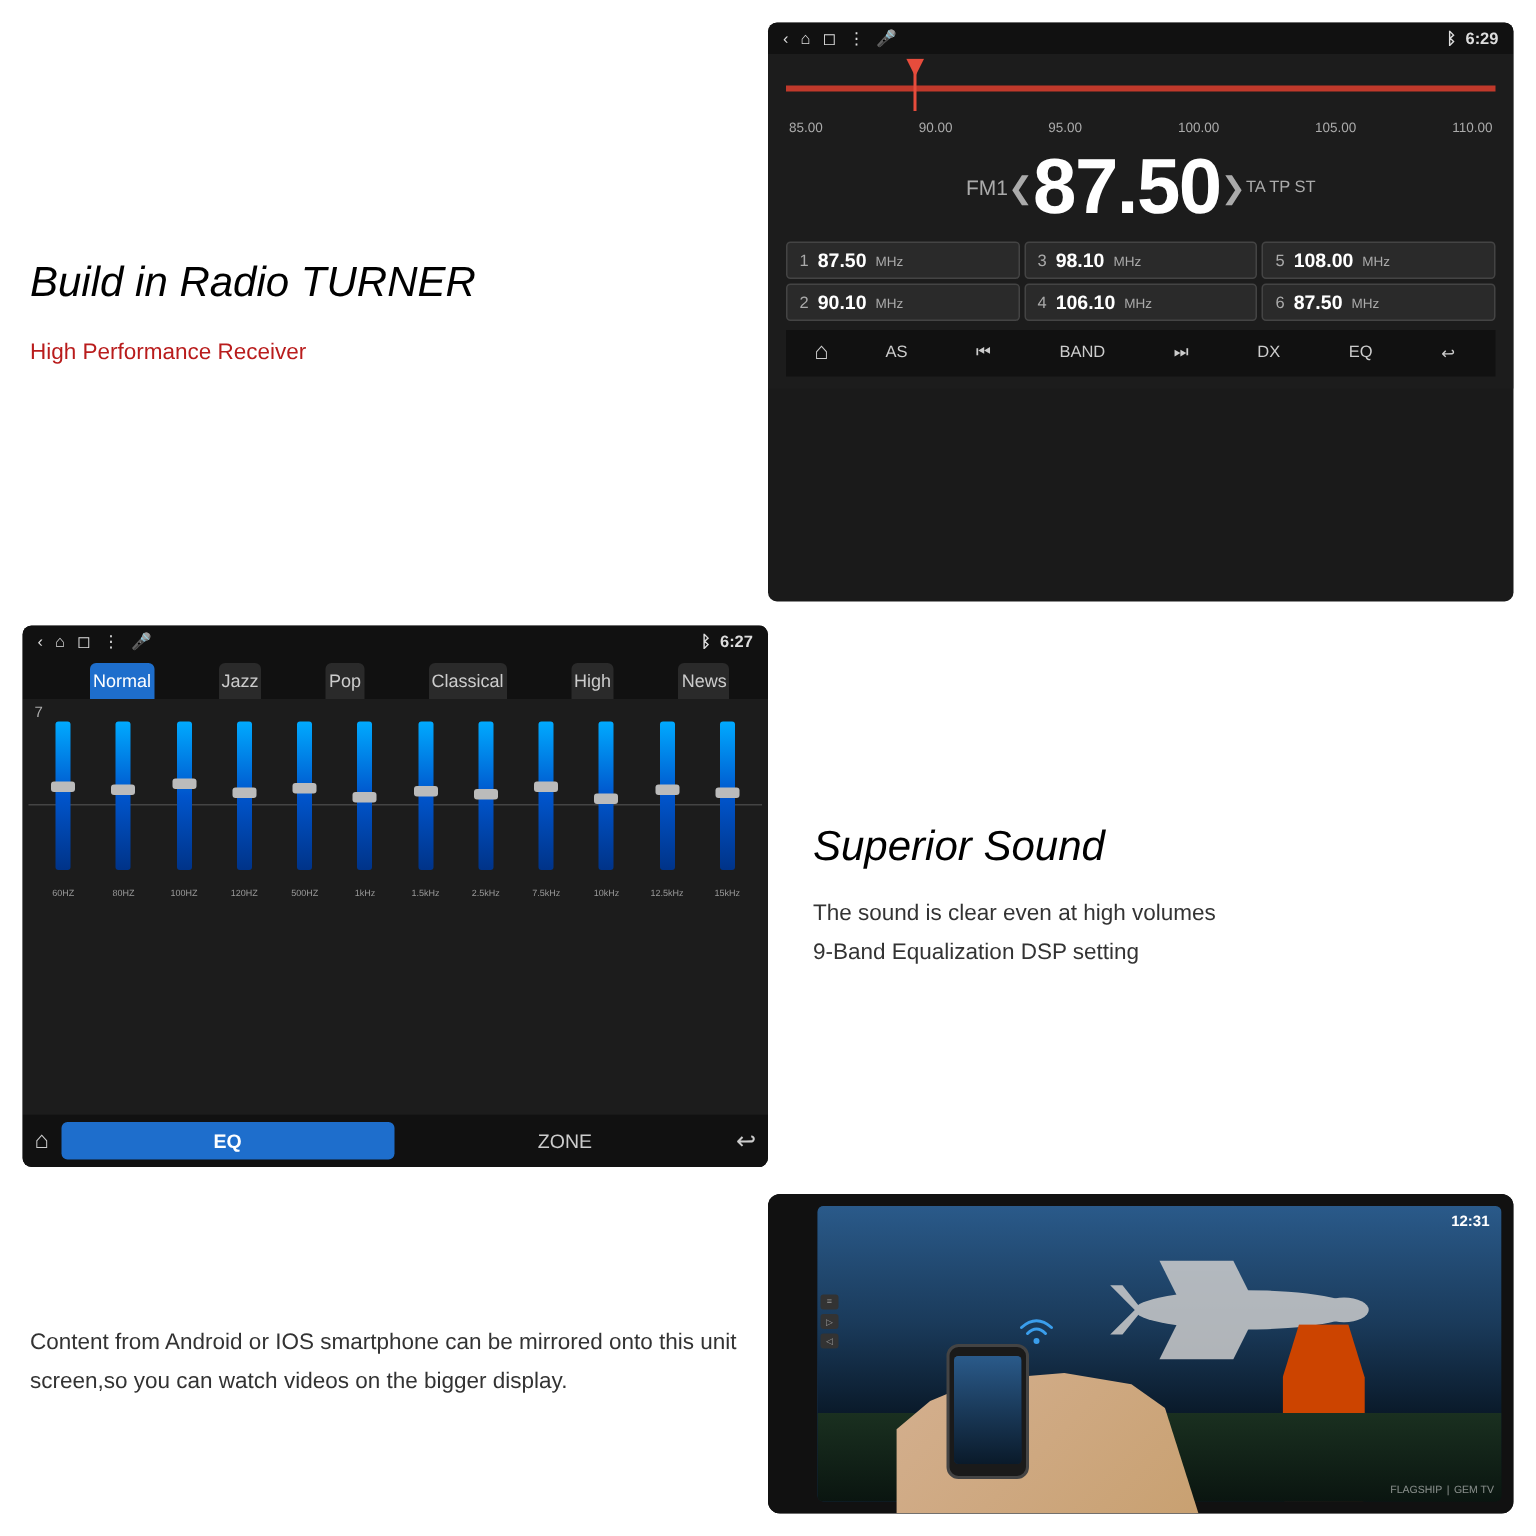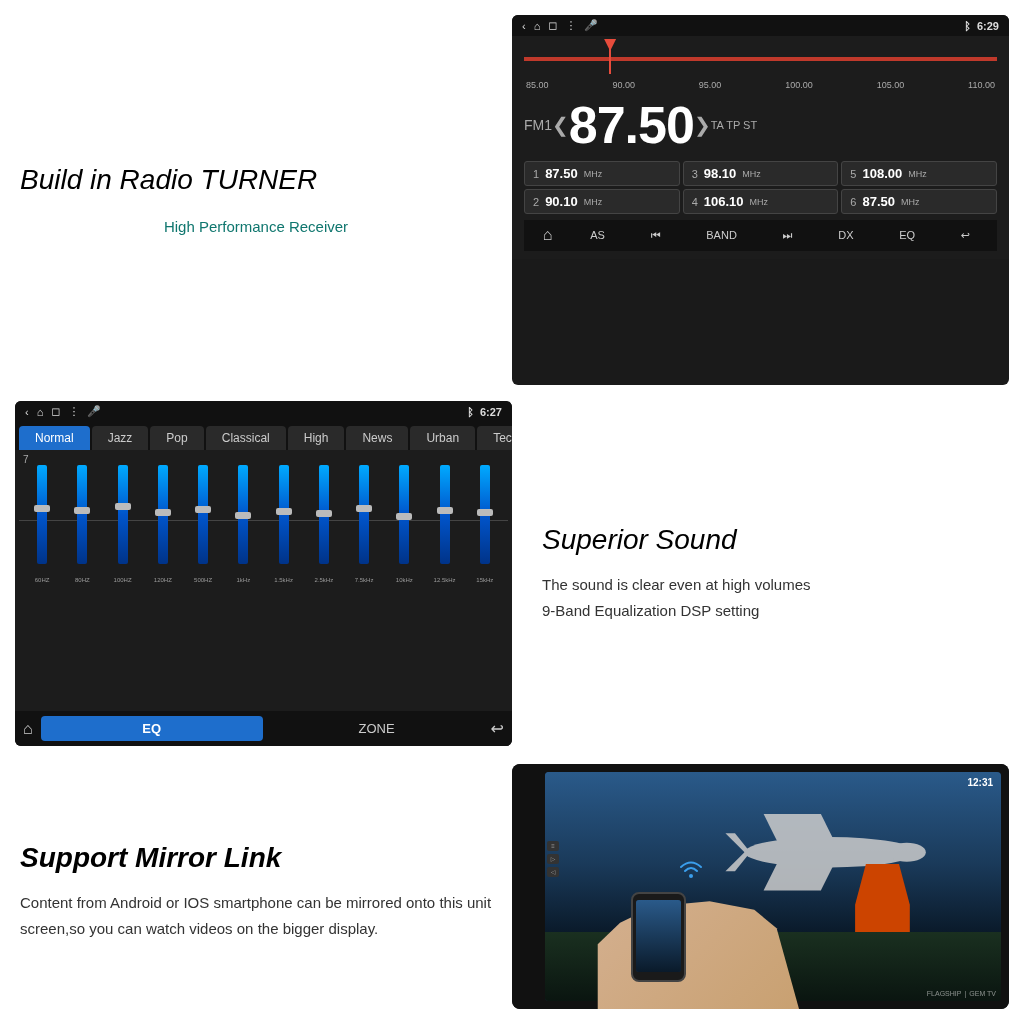--- a/index.html
+++ b/index.html
@@ -28,23 +28,22 @@
     }
     .radio-text h2 {
       font-size: 28px;
       font-weight: 400;
       font-style: italic;
       margin-bottom: 18px;
       font-family: Arial Black, Arial, sans-serif;
     }
     .radio-text p {
       font-size: 15px;
-      color: #0f766e;
+      color: #b91c1c;
       line-height: 1.7;
-      text-align: center;
     }
 
     .radio-screen {
       background: #1a1a1a;
       border-radius: 6px;
       margin: 15px 15px 15px 0;
       padding: 0;
       overflow: hidden;
       position: relative;
     }
@@ -114,21 +113,21 @@
       left: -5px;
       width: 12px;
       height: 12px;
       background: #e74c3c;
       clip-path: polygon(50% 100%, 0 0, 100% 0);
     }
 
     .tuner-main {
       display: flex;
       align-items: center;
-      justify-content: flex-start;
+      justify-content: center;
       margin: 5px 0;
     }
     .tuner-band {
       color: #aaa;
       font-size: 14px;
     }
     .tuner-freq-display {
       font-size: 52px;
       font-weight: bold;
       color: #fff;
@@ -200,26 +199,27 @@
       flex-direction: column;
     }
 
     .eq-tabs {
       display: flex;
       gap: 2px;
       padding: 4px 4px 0;
       background: #111;
     }
     .eq-tab {
-      padding: 5px 16px;
+      padding: 5px 2px;
       font-size: 12px;
       color: #ccc;
       border-radius: 4px 4px 0 0;
       background: #2a2a2a;
       cursor: pointer;
+      margin-left: 41px;
     }
     .eq-tab.active {
       background: #1e6ecc;
       color: #fff;
     }
 
     .eq-body {
       flex: 1;
       display: flex;
       flex-direction: column;
@@ -516,21 +516,20 @@
     </div>
   </div>
 
   <div class="sound-text">
     <h2>Superior Sound</h2>
     <p>The sound is clear even at high volumes</p>
     <p>9-Band Equalization DSP setting</p>
   </div>
 
   <div class="mirror-text" style="grid-column:1; grid-row:3; padding:25px 20px 20px 20px; display:flex; flex-direction:column; justify-content:center;">
-    <h2>Support Mirror Link</h2>
     <p>Content from Android or IOS smartphone can be mirrored onto this unit screen,so you can watch videos on the  bigger display.</p>
   </div>
 
   <div style="grid-column:2; grid-row:3; margin:10px 15px 15px 0; background:#1a1a1a; border-radius:8px; overflow:hidden; position:relative; display:flex; flex-direction:column;">
 
     <div style="flex:1; background:#111; border-radius:6px; padding:8px; display:flex; flex-direction:column; position:relative;">
 
       <div style="flex:1; background:linear-gradient(135deg,#1a4a7a 0%,#0d2a4a 40%,#0a1a2a 70%,#0a1510 100%); border-radius:4px; position:relative; overflow:hidden; margin-left:25px;">
 
         <div style="position:absolute; inset:0; background:linear-gradient(to bottom,#2a5a8a,#1a3a5a 40%,#0a1a2a 70%,#0a1510 100%);"></div>

